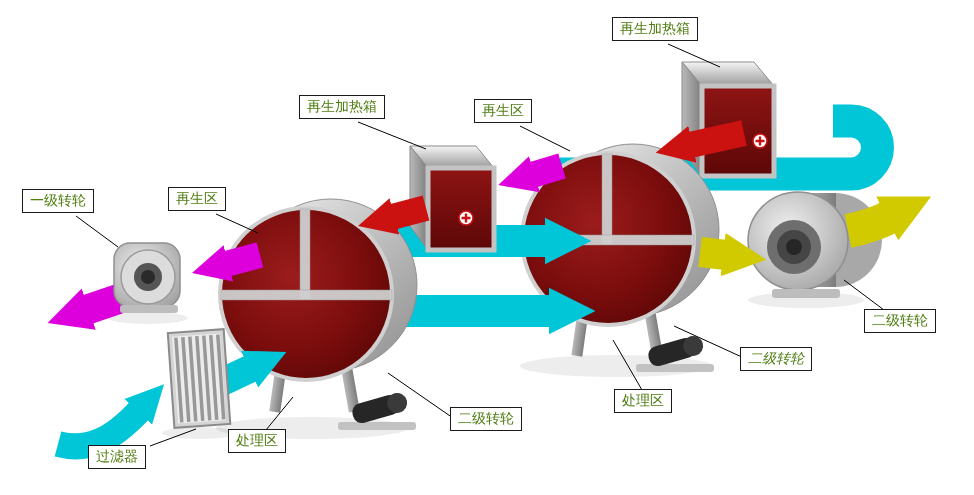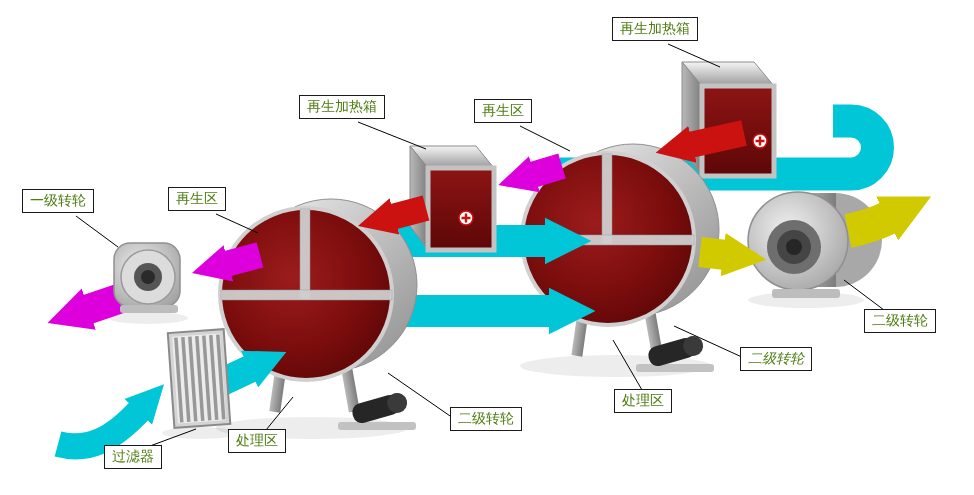--- a/index.html
+++ b/index.html
@@ -173,20 +173,20 @@
     <line x1="744" y1="358" x2="674" y2="326"></line>
     <line x1="884" y1="310" x2="844" y2="280"></line>
   </g>
 </svg>
 
 <div class="lbl" style="left:612px;top:17px;">再生加热箱</div>
 <div class="lbl" style="left:299px;top:95px;">再生加热箱</div>
 <div class="lbl" style="left:474px;top:99px;">再生区</div>
 <div class="lbl" style="left:168px;top:187px;">再生区</div>
 <div class="lbl" style="left:22px;top:189px;">一级转轮</div>
-<div class="lbl" style="left:104px;top:445px;">过滤器</div>
+<div class="lbl" style="left:88px;top:445px;">过滤器</div>
 <div class="lbl" style="left:228px;top:429px;">处理区</div>
 <div class="lbl" style="left:450px;top:407px;">二级转轮</div>
 <div class="lbl" style="left:614px;top:389px;">处理区</div>
 <div class="lbl" style="left:740px;top:347px;font-style:italic;">二级转轮</div>
 <div class="lbl" style="left:864px;top:309px;">二级转轮</div>
 
 </div>
 
 </body></html>

